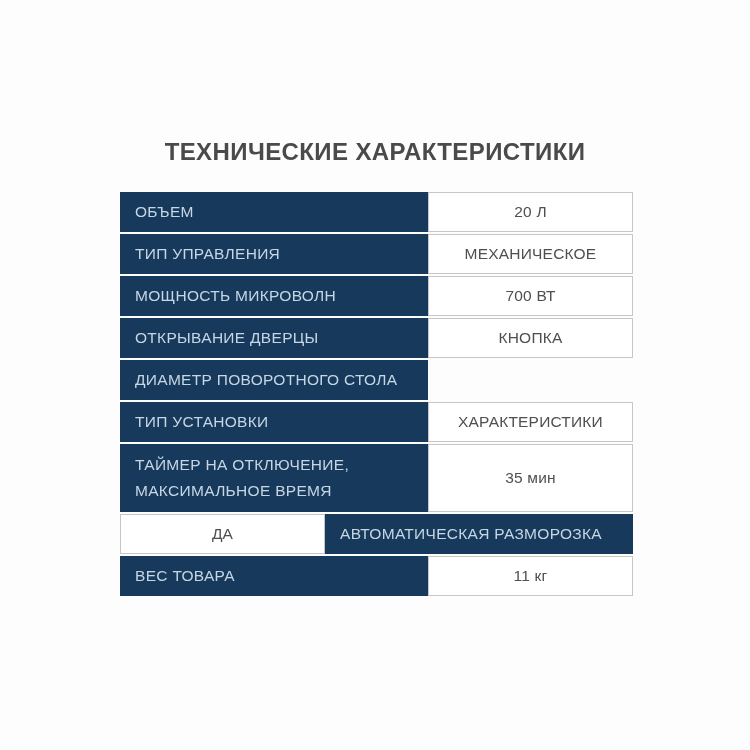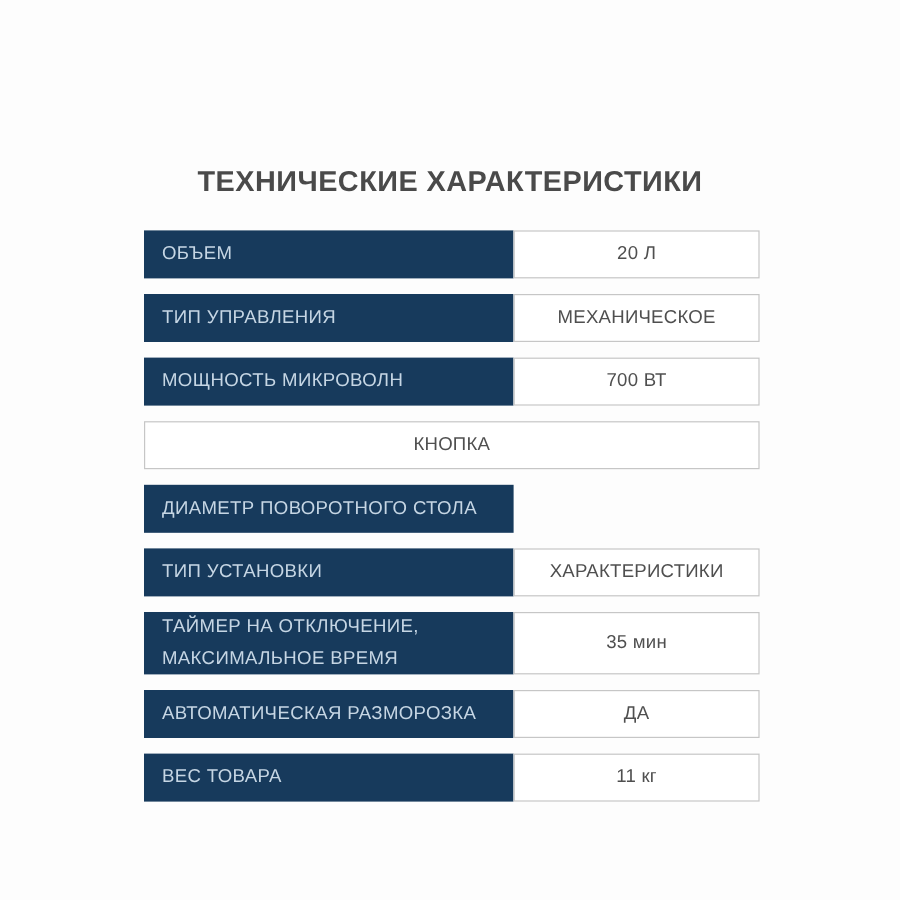--- a/index.html
+++ b/index.html
@@ -35,28 +35,28 @@
     letter-spacing:0.4px;
     color:var(--title-text);
   }
   .spec-table{
     position:absolute;
     top:192px;
     left:120px;
     width:513px;
     display:flex;
     flex-direction:column;
-    gap:13px;
+    gap:2px;
   }
   .row{
     display:flex;
     height:40px;
   }
   .row.tall{
-    height:52px;
+    height:68px;
   }
   .cell{
     box-sizing:border-box;
     display:flex;
     align-items:center;
     font-size:15.5px;
   }
   .cell.label{
     width:308px;
     background:var(--navy);
@@ -94,41 +94,42 @@
     <div class="cell label">ТИП УПРАВЛЕНИЯ</div>
     <div class="cell value">МЕХАНИЧЕСКОЕ</div>
   </div>
 
   <div class="row">
     <div class="cell label">МОЩНОСТЬ МИКРОВОЛН</div>
     <div class="cell value">700 ВТ</div>
   </div>
 
   <div class="row">
+    <div class="cell label">ОТКРЫВАНИЕ ДВЕРЦЫ</div>
     <div class="cell value">КНОПКА</div>
   </div>
 
   <div class="row">
     <div class="cell label">ДИАМЕТР ПОВОРОТНОГО СТОЛА</div>
   </div>
 
   <div class="row">
     <div class="cell label">ТИП УСТАНОВКИ</div>
     <div class="cell value">ХАРАКТЕРИСТИКИ</div>
   </div>
 
   <div class="row tall">
     <div class="cell label">ТАЙМЕР НА ОТКЛЮЧЕНИЕ,
 МАКСИМАЛЬНОЕ ВРЕМЯ</div>
     <div class="cell value">35 мин</div>
   </div>
 
   <div class="row">
+    <div class="cell value">ДА</div>
     <div class="cell label">АВТОМАТИЧЕСКАЯ РАЗМОРОЗКА</div>
-    <div class="cell value">ДА</div>
   </div>
 
 
   <div class="row">
     <div class="cell label">ВЕС ТОВАРА</div>
     <div class="cell value">11 кг</div>
   </div>
 </div>
 
 </body></html>

